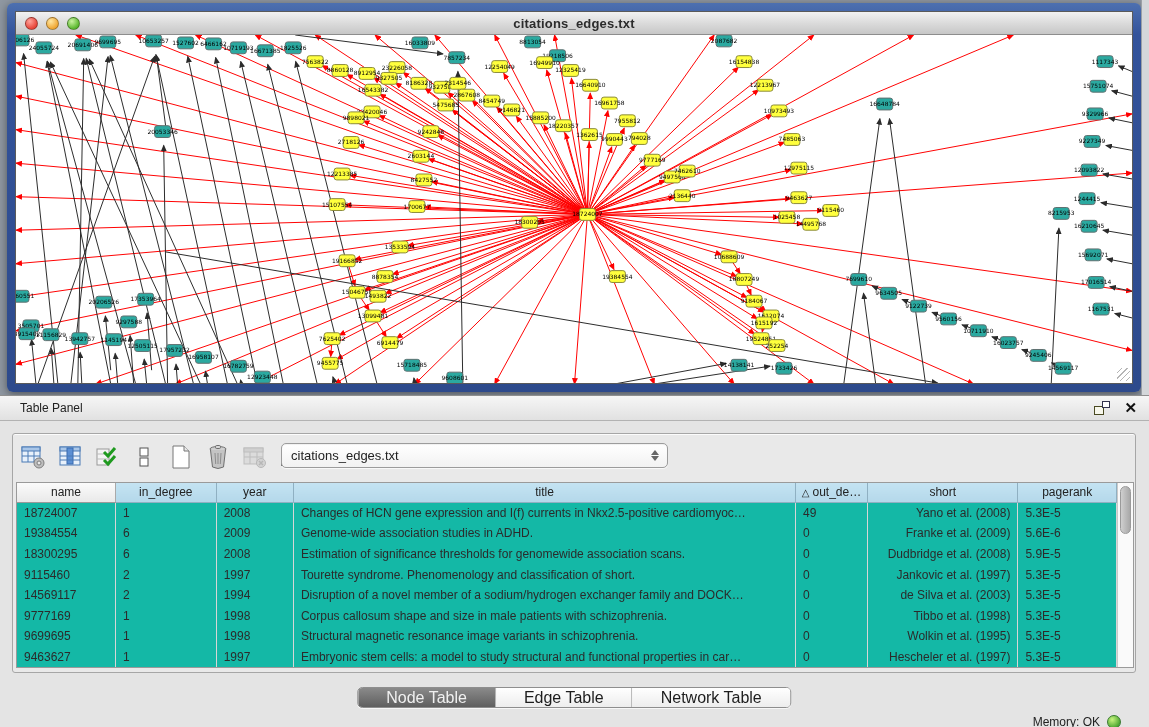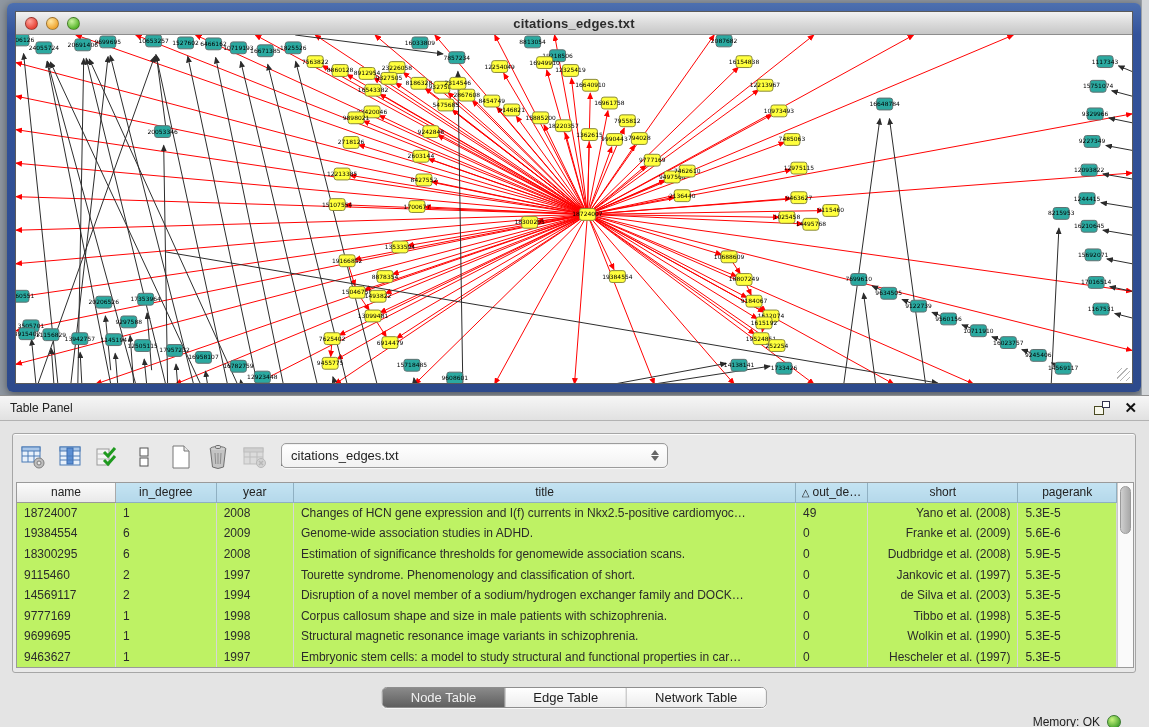--- a/index.html
+++ b/index.html
@@ -25,21 +25,21 @@
   .win-title { flex:1; text-align:center; font-size:13px; color:#2c2c2c; font-weight:bold; letter-spacing:.2px; }
   .canvas-wrap { flex:1; position:relative; background:#fff; overflow:hidden; }
   .canvas-wrap svg { display:block; }
   .resize-grip { position:absolute; right:2px; bottom:2px; width:13px; height:13px;
     background:repeating-linear-gradient(135deg, transparent 0 3px, #b5b5b5 3px 4px); }
 
   
   .panel-titlebar { position:absolute; left:0; top:395px; width:1149px; height:26px;
     background:linear-gradient(180deg,#f6f6f6,#e1e1e1); border-top:1px solid #8f8f8f; border-bottom:1px solid #b2b2b2;
     display:flex; align-items:center; }
-  .panel-title { font-size:12px; color:#222; padding-left:10px; }
+  .panel-title { font-size:12px; color:#222; padding-left:20px; }
   .panel-titlebar .spacer { flex:1; }
   .float-icon { width:16px; height:14px; margin-right:14px; position:relative; cursor:default; }
   .float-icon .sq1 { position:absolute; left:0; bottom:0; width:10px; height:9px; border:1.5px solid #4a4a22; background:#f7f7ec; }
   .float-icon .sq2 { position:absolute; right:0; top:0; width:8px; height:7px; border:1.5px solid #34344e; background:#fff; }
   .close-x { font-size:15px; font-weight:bold; color:#111; margin-right:12px; line-height:14px; }
 
   .panel-body { position:absolute; left:0; top:422px; width:1149px; height:305px; background:#e4e4e4; }
   .panel-inner { position:absolute; left:12px; top:11px; width:1124px; height:240px;
     border:1px solid #a6a6a6; border-radius:3px; background:#e9e9e9; box-shadow:inset 0 1px 0 #fcfcfc; }
 
@@ -48,37 +48,37 @@
   .tb-icon { width:28px; height:28px; display:flex; align-items:center; justify-content:center; }
   .combo { position:absolute; left:268px; top:9px; width:387px; height:25px; background:linear-gradient(180deg,#ffffff,#f2f2f2);
     border:1px solid #9c9c9c; border-radius:5px; display:flex; align-items:center; font-size:13px; color:#222;
     padding-left:9px; box-shadow:0 1px 1px rgba(255,255,255,.8), inset 0 1px 1px rgba(0,0,0,.06); }
   .combo .stepper { margin-left:auto; margin-right:8px; display:flex; flex-direction:column; gap:1px; }
   .combo .stepper span { width:0; height:0; border-left:4px solid transparent; border-right:4px solid transparent; }
   .combo .stepper .up { border-bottom:5px solid #666; }
   .combo .stepper .dn { border-top:5px solid #666; }
 
   
-  .table-wrap { position:absolute; left:3px; top:48px; width:1118px; height:186px; background:#bef264; border:1px solid #9a9a9a; display:flex; }
+  .table-wrap { position:absolute; left:3px; top:48px; width:1118px; height:186px; background:#14b8a6; border:1px solid #9a9a9a; display:flex; }
   table.grid { border-collapse:collapse; table-layout:fixed; width:1100px; font-size:12px; color:#2b2b2b; }
   table.grid th { height:19px; font-weight:normal; font-size:12px; color:#222; background:linear-gradient(180deg,#c4e3f2,#b4d8ea);
     border-right:1px solid #8fb0c2; border-bottom:1px solid #8fb0c2; text-align:center; overflow:hidden; white-space:nowrap; }
   table.grid th.plain { background:linear-gradient(180deg,#fbfbfb,#e9e9e9); border-right:1px solid #a9a9a9; border-bottom:1px solid #9a9a9a; }
   table.grid td { height:16px; line-height:16px; padding:0 7px; border-right:1px solid #d6d6d6; white-space:nowrap; overflow:hidden; }
   table.grid td.center { text-align:right; }
   .sort-tri { display:inline-block; font-size:10px; color:#1a1a1a; margin-right:3px; }
   .vscroll { width:16px; height:100%; background:#fafafa; border-left:1px solid #c9c9c9; position:relative; margin-left:auto; }
   .vthumb { position:absolute; left:2px; top:3px; width:11px; height:48px; border-radius:6px;
     background:linear-gradient(90deg,#cfcfcf,#a8a8a8); border:1px solid #9a9a9a; }
 
   
   .seg { position:absolute; left:50%; transform:translateX(-50%); top:253px; height:21px; display:flex;
     border:1px solid #8e8e8e; border-radius:5px; overflow:hidden; background:#fff; box-shadow:0 1px 0 rgba(255,255,255,.7); }
   .seg .segbtn { height:100%; display:flex; align-items:center; justify-content:center; padding:0 28px;
-    font-size:13px; color:#1d1d1d; background:linear-gradient(180deg,#ffffff,#ededed); border-right:1px solid #a8a8a8; }
+    font-size:16px; color:#1d1d1d; background:linear-gradient(180deg,#ffffff,#ededed); border-right:1px solid #a8a8a8; }
   .seg .segbtn:last-child { border-right:none; }
   .seg .segbtn.sel { background:linear-gradient(180deg,#8a8a8a,#5f5f5f); color:#f0f0f0; }
 
   
   .status { position:absolute; right:14px; top:281px; display:flex; align-items:center; gap:7px; }
   .status .mem { font-size:12px; color:#222; }
   .mem-dot { width:14px; height:14px; border-radius:50%; border:1px solid #3a7a30;
     background:radial-gradient(circle at 35% 30%, #c8f47e, #46a32e 75%); }
 </style>
 </head>
@@ -924,21 +924,21 @@
               <td>0</td>
               <td class="center">Tibbo et al. (1998)</td>
               <td>5.3E-5</td>
             </tr>
             <tr>
               <td>9699695</td>
               <td>1</td>
               <td>1998</td>
               <td>Structural magnetic resonance image variants in schizophrenia.</td>
               <td>0</td>
-              <td class="center">Wolkin et al. (1990)</td>
+              <td class="center">Wolkin et al. (1995)</td>
               <td>5.3E-5</td>
             </tr>
             <tr>
               <td>9463627</td>
               <td>1</td>
               <td>1997</td>
               <td>Embryonic stem cells: a model to study structural and functional properties in car…</td>
               <td>0</td>
               <td class="center">Hescheler et al. (1997)</td>
               <td>5.3E-5</td>

